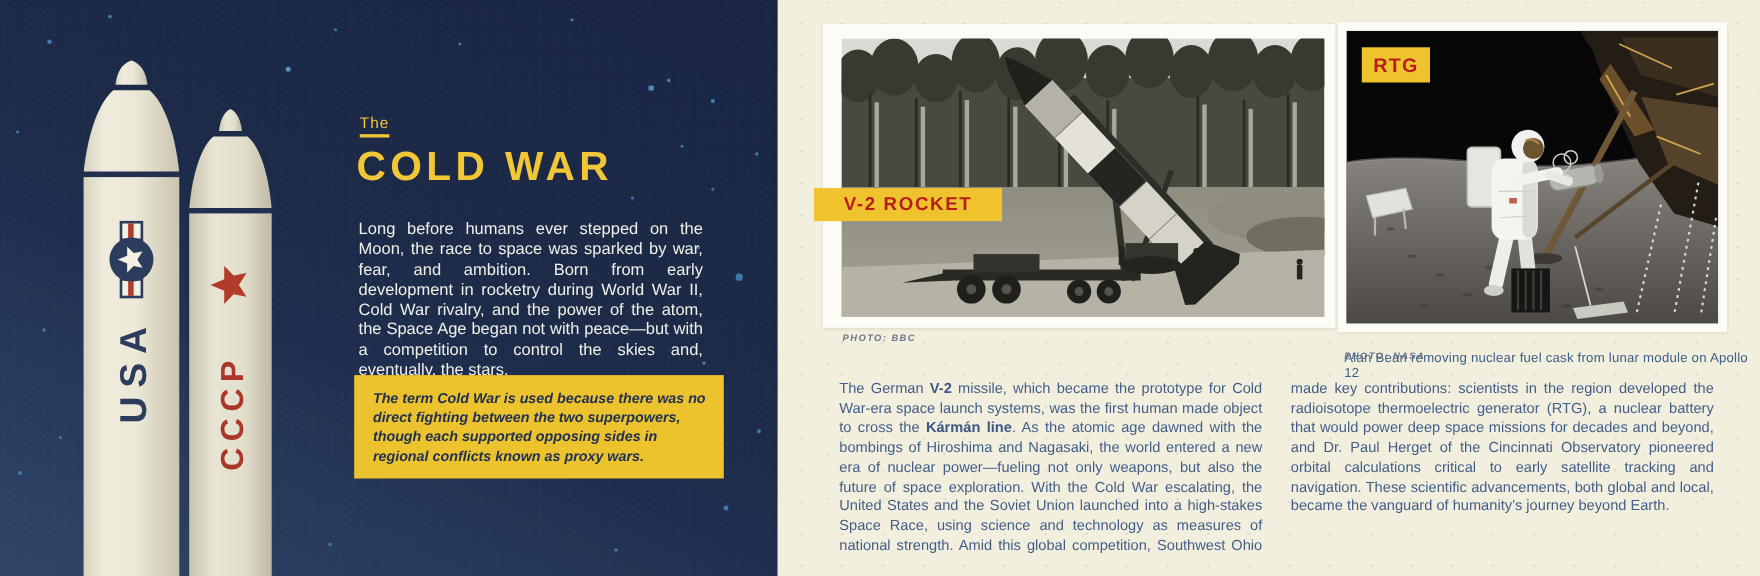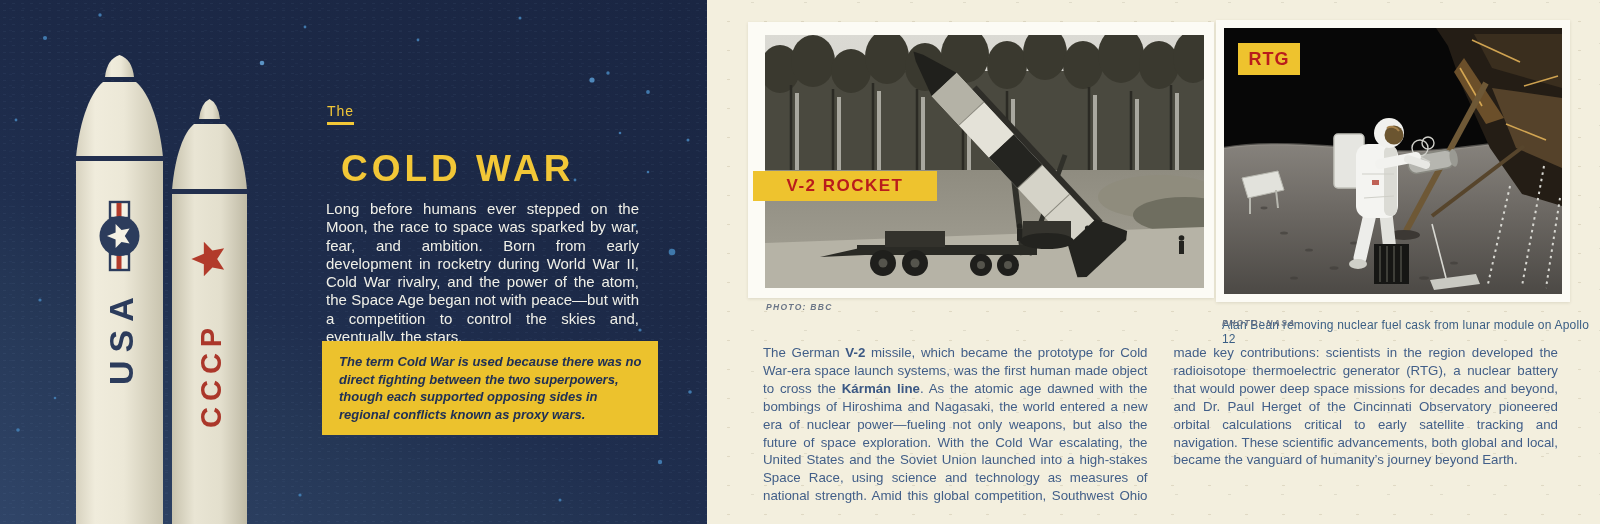--- a/index.html
+++ b/index.html
@@ -10,21 +10,21 @@
   .left-panel{position:absolute;left:0;top:0;width:707px;height:524px;
     background:
       radial-gradient(rgba(150,180,220,.06) 1px, transparent 1.3px) 0 0/9px 7px,
       radial-gradient(rgba(110,150,200,.05) 1px, transparent 1.2px) 4px 3px/13px 11px,
       linear-gradient(205deg,#1a2643 0%,#1c2947 38%,#22345546 60%,#253756 72%,#304568 100%),
       #1e2c4c;}
   .scene-svg{position:absolute;left:0;top:0;}
 
   .eyebrow{position:absolute;left:327px;top:103px;color:#f2c737;font-size:14px;font-weight:normal;
     letter-spacing:1px;border-bottom:3px solid #f2c737;padding-bottom:3px;}
-  .main-title{position:absolute;left:324px;top:133px;margin:17px;color:#f2c737;font-size:37px;
+  .main-title{position:absolute;left:324px;top:133px;margin:0;color:#f2c737;font-size:37px;
     font-weight:bold;letter-spacing:4px;line-height:1;white-space:nowrap;}
   .intro{position:absolute;left:326px;top:200px;width:313px;margin:0;color:#f0f0e8;
     font-size:15px;line-height:18.3px;text-align:justify;}
   .callout{position:absolute;left:322px;top:341px;width:336px;box-sizing:border-box;
     background:#ecc22d;padding:12px 16px 12px 17px;color:#203055;font-size:13px;line-height:17.6px;
     font-style:italic;font-weight:bold;text-align:left;}
 
   
   .right-panel{position:absolute;left:707px;top:0;width:893px;height:524px;
     background:
@@ -32,21 +32,21 @@
       radial-gradient(rgba(90,80,50,.12) 1px, transparent 1.2px) 19px 23px/53px 41px,
       #f3efde;}
   .photo-frame{position:absolute;background:#fcfbf5;box-shadow:0 1px 3px rgba(60,50,20,.12);}
   .frame-v2{left:41px;top:22px;width:466px;height:276px;padding:0;}
   .frame-v2 svg{position:absolute;left:17px;top:13px;}
   .frame-rtg{left:509px;top:20px;width:354px;height:282px;}
   .frame-rtg svg{position:absolute;left:8px;top:8px;}
 
   .photo-label{position:absolute;background:#eec32e;color:#b91c1c;font-weight:bold;
     display:flex;align-items:center;justify-content:center;z-index:5;}
-  .label-v2{left:33px;top:171px;width:184px;height:30px;font-size:17px;letter-spacing:1.5px;margin-left:13px;}
+  .label-v2{left:33px;top:171px;width:171px;height:30px;font-size:17px;letter-spacing:1.5px;}
   .label-rtg{left:531px;top:43px;width:62px;height:32px;font-size:18px;letter-spacing:1px;}
 
   .credit{position:absolute;color:#6a7587;font-size:8.5px;font-weight:bold;letter-spacing:1.3px;font-style:italic;}
   .credit-v2{left:59px;top:302px;}
   .caption-rtg{position:absolute;left:515px;top:318px;color:#3a5e84;font-size:12px;letter-spacing:.2px;}
   .credit-rtg{left:515px;top:318px;}
 
   .article{position:absolute;left:56px;top:344px;width:795px;height:164px;
     column-count:2;column-gap:26px;column-fill:auto;
     color:#415e88;font-size:13.3px;line-height:17.9px;text-align:justify;}

